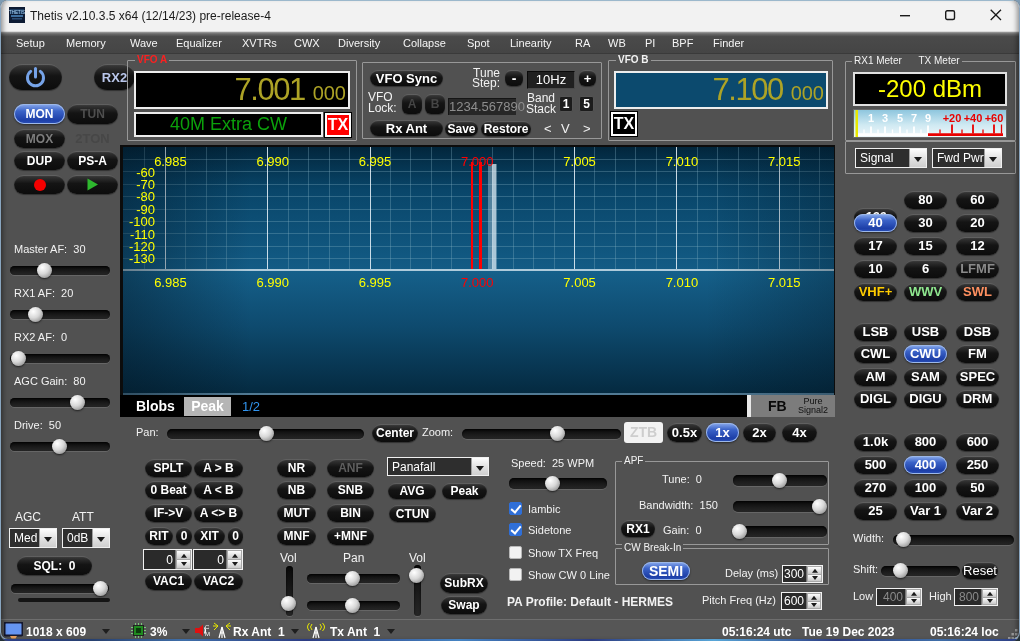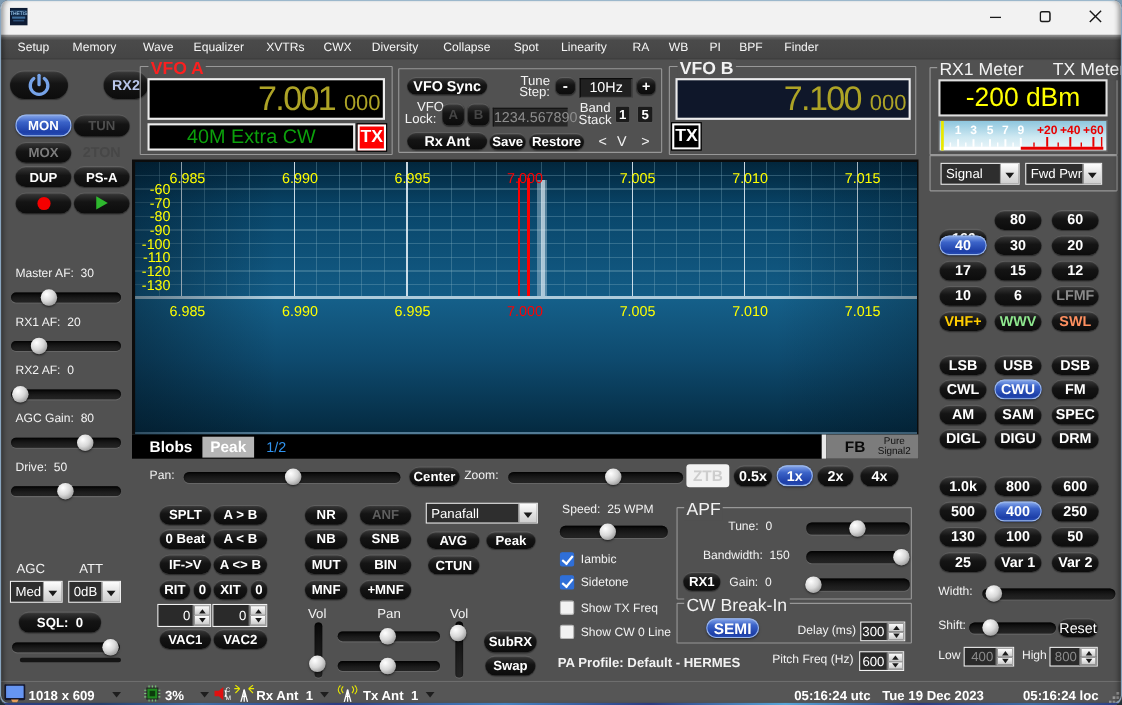--- a/index.html
+++ b/index.html
@@ -15,21 +15,21 @@
 .mi { position:absolute; top:5px; font-size:11px; color:#f5f5f5; }
 
 .btn { position:absolute; background:linear-gradient(180deg,#3c3c3c 0%,#141414 45%,#0c0c0c); border-radius:10px; color:#fff; font-weight:bold; font-size:12px; text-align:center; box-shadow:inset 0 1px 1px rgba(255,255,255,0.22), 0 1px 1px rgba(0,0,0,0.4); display:flex; align-items:center; justify-content:center; }
 .btn.on { background:linear-gradient(180deg,#8caceE 0%,#3b63c8 35%,#1d3fa8 80%,#2a50b8); box-shadow:inset 0 0 0 1px #9db8e8, 0 1px 2px rgba(0,0,0,0.5); }
 
 .track { position:absolute; background:linear-gradient(180deg,#090909,#1c1c1c 60%,#262626); border-radius:5px; box-shadow:inset 0 1px 2px rgba(0,0,0,0.8), 0 1px 0 rgba(255,255,255,0.12); }
 .thumb { position:absolute; width:15px; height:15px; border-radius:50%; background:radial-gradient(circle at 35% 30%, #ffffff, #d8d8d8 45%, #9a9a9a 80%, #b8b8b8); box-shadow:0 1px 2px rgba(0,0,0,0.6); }
 .lbl { position:absolute; font-size:11px; color:#f2f2f2; white-space:nowrap; }
 
 .grp { position:absolute; border:1px solid #989898; border-radius:1px; }
-.grplbl { position:absolute; top:-7px; font-size:16px; color:#f2f2f2; background:#515151; padding:0 2px; white-space:nowrap; font-weight:bold; }
+.grplbl { position:absolute; top:-7px; font-size:10px; color:#f2f2f2; background:#515151; padding:0 2px; white-space:nowrap; font-weight:bold; }
 
 .dd { position:absolute; background:#2e2e2e; border:1px solid #f0f0f0; display:flex; }
 .ddtxt { flex:1; color:#fff; font-size:12px; padding-left:4px; align-self:center; white-space:nowrap; overflow:hidden; }
 .ddbtn { width:17px; background:linear-gradient(180deg,#fdfdfd,#e3e3e3 50%,#cfcfcf); border-left:1px solid #a0a0a0; position:relative; }
 .ddbtn:after { content:""; position:absolute; left:4px; top:8px; border:4px solid transparent; border-top:5px solid #1a1a1a; }
 
 .spin { position:absolute; background:#2a2a2a; border:1px solid #f2f2f2; display:flex; }
 .spintxt { flex:1; color:#fff; font-size:12px; text-align:right; padding-right:2px; align-self:center; }
 .spinbtns { width:16px; display:flex; flex-direction:column; border-left:1px solid #777; }
 .spinbtns div { flex:1; background:linear-gradient(180deg,#fdfdfd,#dedede 60%,#c8c8c8); position:relative; border:1px solid #a8a8a8; }
@@ -47,20 +47,21 @@
 </head>
 <body>
 <div id="titlebar">
   <svg class="abs" style="left:9px;top:7px" width="17" height="17">
       <rect width="16" height="16" fill="#0d1b33"></rect>
       <rect x="1" y="2" width="14" height="5" fill="#1b3a5e"></rect>
       <rect x="2" y="8" width="12" height="2" fill="#3e6f9e"></rect>
       <rect x="3" y="11" width="10" height="1.5" fill="#2a4d75"></rect>
       <text x="8" y="7" font-size="4.5" fill="#aad4f5" text-anchor="middle" font-family="Liberation Sans">THETIS</text>
     </svg>
+  <div id="titletxt">Thetis v2.10.3.5 x64 (12/14/23) pre-release-4</div>
   <svg class="abs" style="left:900px;top:15px" width="11" height="2">
       <rect width="10" height="1.4" fill="#1a1a1a"></rect>
     </svg>
   <svg class="abs" style="left:945px;top:10px" width="11" height="11">
       <rect x="0.7" y="0.7" width="8.8" height="8.8" fill="none" stroke="#1a1a1a" stroke-width="1.4" rx="1.5"></rect>
     </svg>
   <svg class="abs" style="left:990px;top:9px" width="12" height="12">
       <path d="M0.7 0.7 L11 11 M11 0.7 L0.7 11" stroke="#1a1a1a" stroke-width="1.3"></path>
     </svg>
 </div>
@@ -243,40 +244,40 @@
   <div class="abs" style="left:197px;top:52px;width:26px;height:24px;background:#f00;border:2px solid #fff;outline:1px solid #000;color:#fff;font-weight:bold;font-size:16px;text-align:center;line-height:20px;">TX</div>
 </div>
 
 <div class="grp" style="left:362px;top:62px;width:240px;height:77px;">
   <div class="btn" style="left:7px;top:7px;width:73px;height:16px;border-radius:8px;font-size:13px;">VFO Sync</div>
   <div class="lbl" style="left:95px;top:3px;width:42px;text-align:right;font-size:12px;">Tune</div>
   <div class="lbl" style="left:95px;top:13px;width:42px;text-align:right;font-size:12px;">Step:</div>
   <div class="btn" style="left:142px;top:7px;width:18px;height:16px;border-radius:6px;font-size:14px;">-</div>
   <div class="abs" style="left:164px;top:8px;width:48px;height:18px;background:#202020;border:1px solid;border-color:#0a0a0a #4a4a4a #4a4a4a #0a0a0a;color:#fff;font-size:13px;text-align:center;line-height:16px;">10Hz</div>
   <div class="btn" style="left:216px;top:7px;width:17px;height:16px;border-radius:6px;font-size:13px;">+</div>
-  <div class="lbl" style="left:5px;top:27px;font-size:12px;margin-left:11px;">VFO</div>
+  <div class="lbl" style="left:5px;top:27px;font-size:12px;">VFO</div>
   <div class="lbl" style="left:5px;top:38px;font-size:12px;">Lock:</div>
   <div class="btn" style="left:39px;top:31px;width:20px;height:20px;border-radius:6px;color:#454545;">A</div>
   <div class="btn" style="left:62px;top:31px;width:20px;height:20px;border-radius:6px;color:#454545;">B</div>
   <div class="abs" style="left:85px;top:35px;width:68px;height:17px;background:#272727;border-top:1px solid #151515;border-left:1px solid #151515;color:#8e8e8e;font-size:13px;text-align:center;line-height:15px;">1234.567890</div>
   <div class="lbl" style="left:162px;top:28px;width:32px;font-size:12px;text-align:center;">Band</div>
   <div class="lbl" style="left:162px;top:39px;width:32px;font-size:12px;text-align:center;">Stack</div>
   <div class="abs" style="left:196px;top:33px;width:14px;height:16px;background:#1c1c1c;border:1px solid #555;color:#fff;font-weight:bold;font-size:12px;text-align:center;line-height:14px;border-radius:2px;">1</div>
   <div class="abs" style="left:216px;top:33px;width:15px;height:16px;background:#1c1c1c;border:1px solid #555;color:#fff;font-weight:bold;font-size:12px;text-align:center;line-height:14px;border-radius:2px;">5</div>
   <div class="btn" style="left:7px;top:57px;width:73px;height:16px;border-radius:8px;font-size:13px;">Rx Ant</div>
   <div class="btn" style="left:82px;top:58px;width:33px;height:15px;border-radius:7px;font-size:12px;">Save</div>
   <div class="btn" style="left:118px;top:58px;width:50px;height:15px;border-radius:7px;font-size:12px;">Restore</div>
   <div class="lbl" style="left:181px;top:58px;font-size:13px;">&lt;</div>
   <div class="lbl" style="left:198px;top:58px;font-size:13px;">V</div>
   <div class="lbl" style="left:220px;top:58px;font-size:13px;">&gt;</div>
 </div>
 
 <div class="grp" style="left:608px;top:60px;width:225px;height:81px;">
   <div class="grplbl" style="left:7px;">VFO B</div>
-  <div class="abs" style="left:5px;top:10px;width:214px;height:38px;background:#0f172a;border:2px solid #ededed;display:flex;align-items:baseline;justify-content:flex-end;line-height:34px;">
+  <div class="abs" style="left:5px;top:10px;width:214px;height:38px;background:#0c4a6e;border:2px solid #ededed;display:flex;align-items:baseline;justify-content:flex-end;line-height:34px;">
     <span style="color:#ada326;font-size:31px;letter-spacing:-1.5px;">7.100</span>
       <span style="color:#ada326;font-size:20px;margin-left:8px;margin-right:2px;">000</span>
   </div>
   <div class="abs" style="left:2px;top:51px;width:26px;height:24px;background:#000;border:2px solid #fff;outline:1px solid #000;color:#fff;font-weight:bold;font-size:16px;text-align:center;line-height:20px;">TX</div>
 </div>
 
 <div class="grp" style="left:845px;top:61px;width:171px;height:80px;">
   <div class="grplbl" style="left:6px;font-weight:normal;">RX1 Meter&nbsp;&nbsp;&nbsp;&nbsp;&nbsp;&nbsp;TX Meter</div>
   <div class="abs" style="left:7px;top:10px;width:154px;height:34px;background:#000;border:2px solid #e0e0e0;color:#ffff00;font-size:24px;text-align:center;line-height:30px;">-200 dBm</div>
   <div class="abs" style="left:7px;top:47px;width:154px;height:29px;background:linear-gradient(180deg,#8ec6de,#cfe9f2 55%,#eef7fa);border:1px solid #666;">
@@ -344,21 +345,21 @@
 <div class="bb" style="left:956px;top:368px;">SPEC</div>
 <div class="bb" style="left:854px;top:390px;">DIGL</div>
 <div class="bb" style="left:904px;top:390px;">DIGU</div>
 <div class="bb" style="left:956px;top:390px;">DRM</div>
 <div class="bb" style="left:854px;top:433px;">1.0k</div>
 <div class="bb" style="left:904px;top:433px;">800</div>
 <div class="bb" style="left:956px;top:433px;">600</div>
 <div class="bb" style="left:854px;top:456px;">500</div>
 <div class="bb on" style="left:904px;top:456px;">400</div>
 <div class="bb" style="left:956px;top:456px;">250</div>
-<div class="bb" style="left:854px;top:479px;">130</div>
+<div class="bb" style="left:854px;top:479px;">270</div>
 <div class="bb" style="left:904px;top:479px;">100</div>
 <div class="bb" style="left:956px;top:479px;">50</div>
 <div class="bb" style="left:854px;top:502px;">25</div>
 <div class="bb" style="left:904px;top:502px;">Var 1</div>
 <div class="bb" style="left:956px;top:502px;">Var 2</div>
 
 <div class="lbl" style="left:853px;top:532px;">Width:</div>
 <div class="track" style="left:893px;top:535px;width:121px;height:10px;"></div>
 <div class="thumb" style="left:896px;top:532px;"></div>
 <div class="lbl" style="left:853px;top:563px;">Shift:</div>

